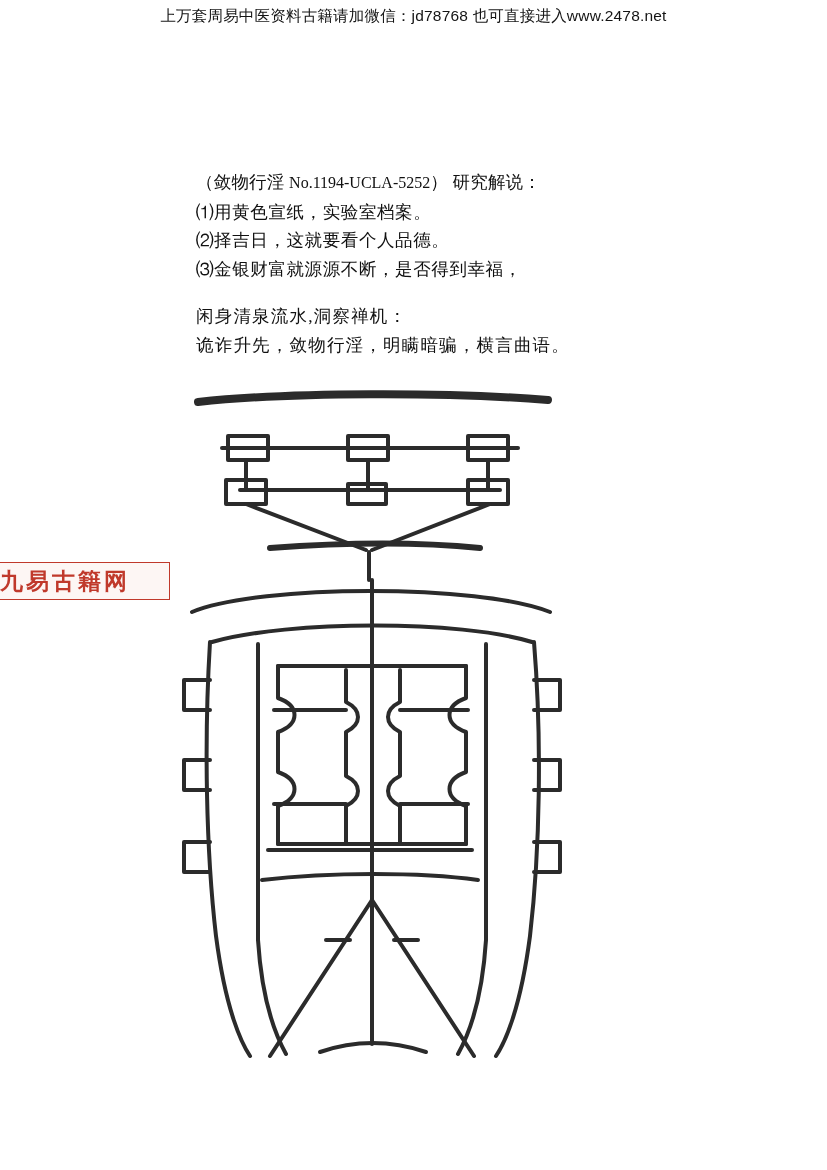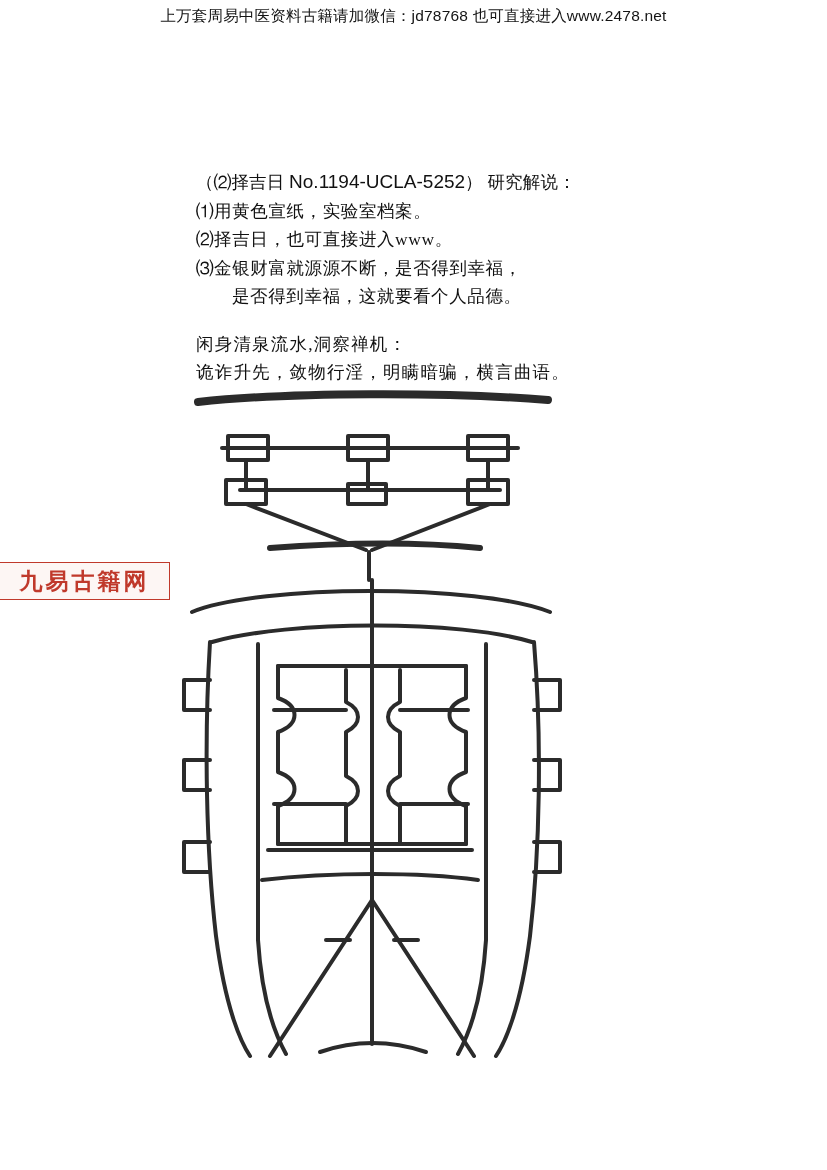--- a/index.html
+++ b/index.html
@@ -58,22 +58,22 @@
   .body-text .line {
     white-space: nowrap;
   }
   .body-text .line.indent {
     padding-left: 36px;
   }
   .body-text .line.mono-inline {
     letter-spacing: 0.2px;
   }
   .mono {
-    font-family: Liberation Sans, sans-serif;
-    font-size: 19px;
+    font-family: Liberation Serif, serif;
+    font-size: 16px;
     letter-spacing: 0px;
   }
   .verse {
     margin-top: 19px;
   }
   .verse .line {
     letter-spacing: 1.2px;
   }
   .talisman {
     position: absolute;
@@ -91,40 +91,39 @@
     border: 1.5px solid #c0392b;
     border-left: none;
     background: #fdf6f4;
     color: #c0392b;
     font-family: "Liberation Serif", serif;
     font-weight: bold;
     font-size: 23px;
     letter-spacing: 3px;
     display: flex;
     align-items: center;
-    justify-content: center;
+    justify-content: flex-start;
     box-sizing: border-box;
   }
 </style>
 </head>
 <body>
 
 <div class="page">
 
   <div class="top-banner">上万套周易中医资料古籍请加微信：jd78768 也可直接进入www.2478.net</div>
 
 
   <div class="body-text">
     <div class="line mono-inline">
-      <span>（⑵择吉日 </span><span class="mono">No.1194-UCLA-5252</span><span>） 研究解说：</span>
+      <span>（敛物行淫 </span><span class="mono">No.1194-UCLA-5252</span><span>） 研究解说：</span>
     </div>
     <div class="line">⑴用黄色宣纸，实验室档案。</div>
-    <div class="line">⑵择吉日，也可直接进入www。</div>
+    <div class="line">⑵择吉日，这就要看个人品德。</div>
     <div class="line">⑶金银财富就源源不断，是否得到幸福，</div>
-    <div class="line indent">是否得到幸福，这就要看个人品德。</div>
     <div class="verse">
       <div class="line">闲身清泉流水,洞察禅机：</div>
       <div class="line">诡诈升先，敛物行淫，明瞒暗骗，横言曲语。</div>
     </div>
   </div>
 
   <div class="talisman">
     <svg viewBox="0 0 540 690" width="540" height="690" xmlns="http://www.w3.org/2000/svg">
       <g fill="none" stroke="#2b2b2b" stroke-width="4" stroke-linecap="round" stroke-linejoin="round">
 

